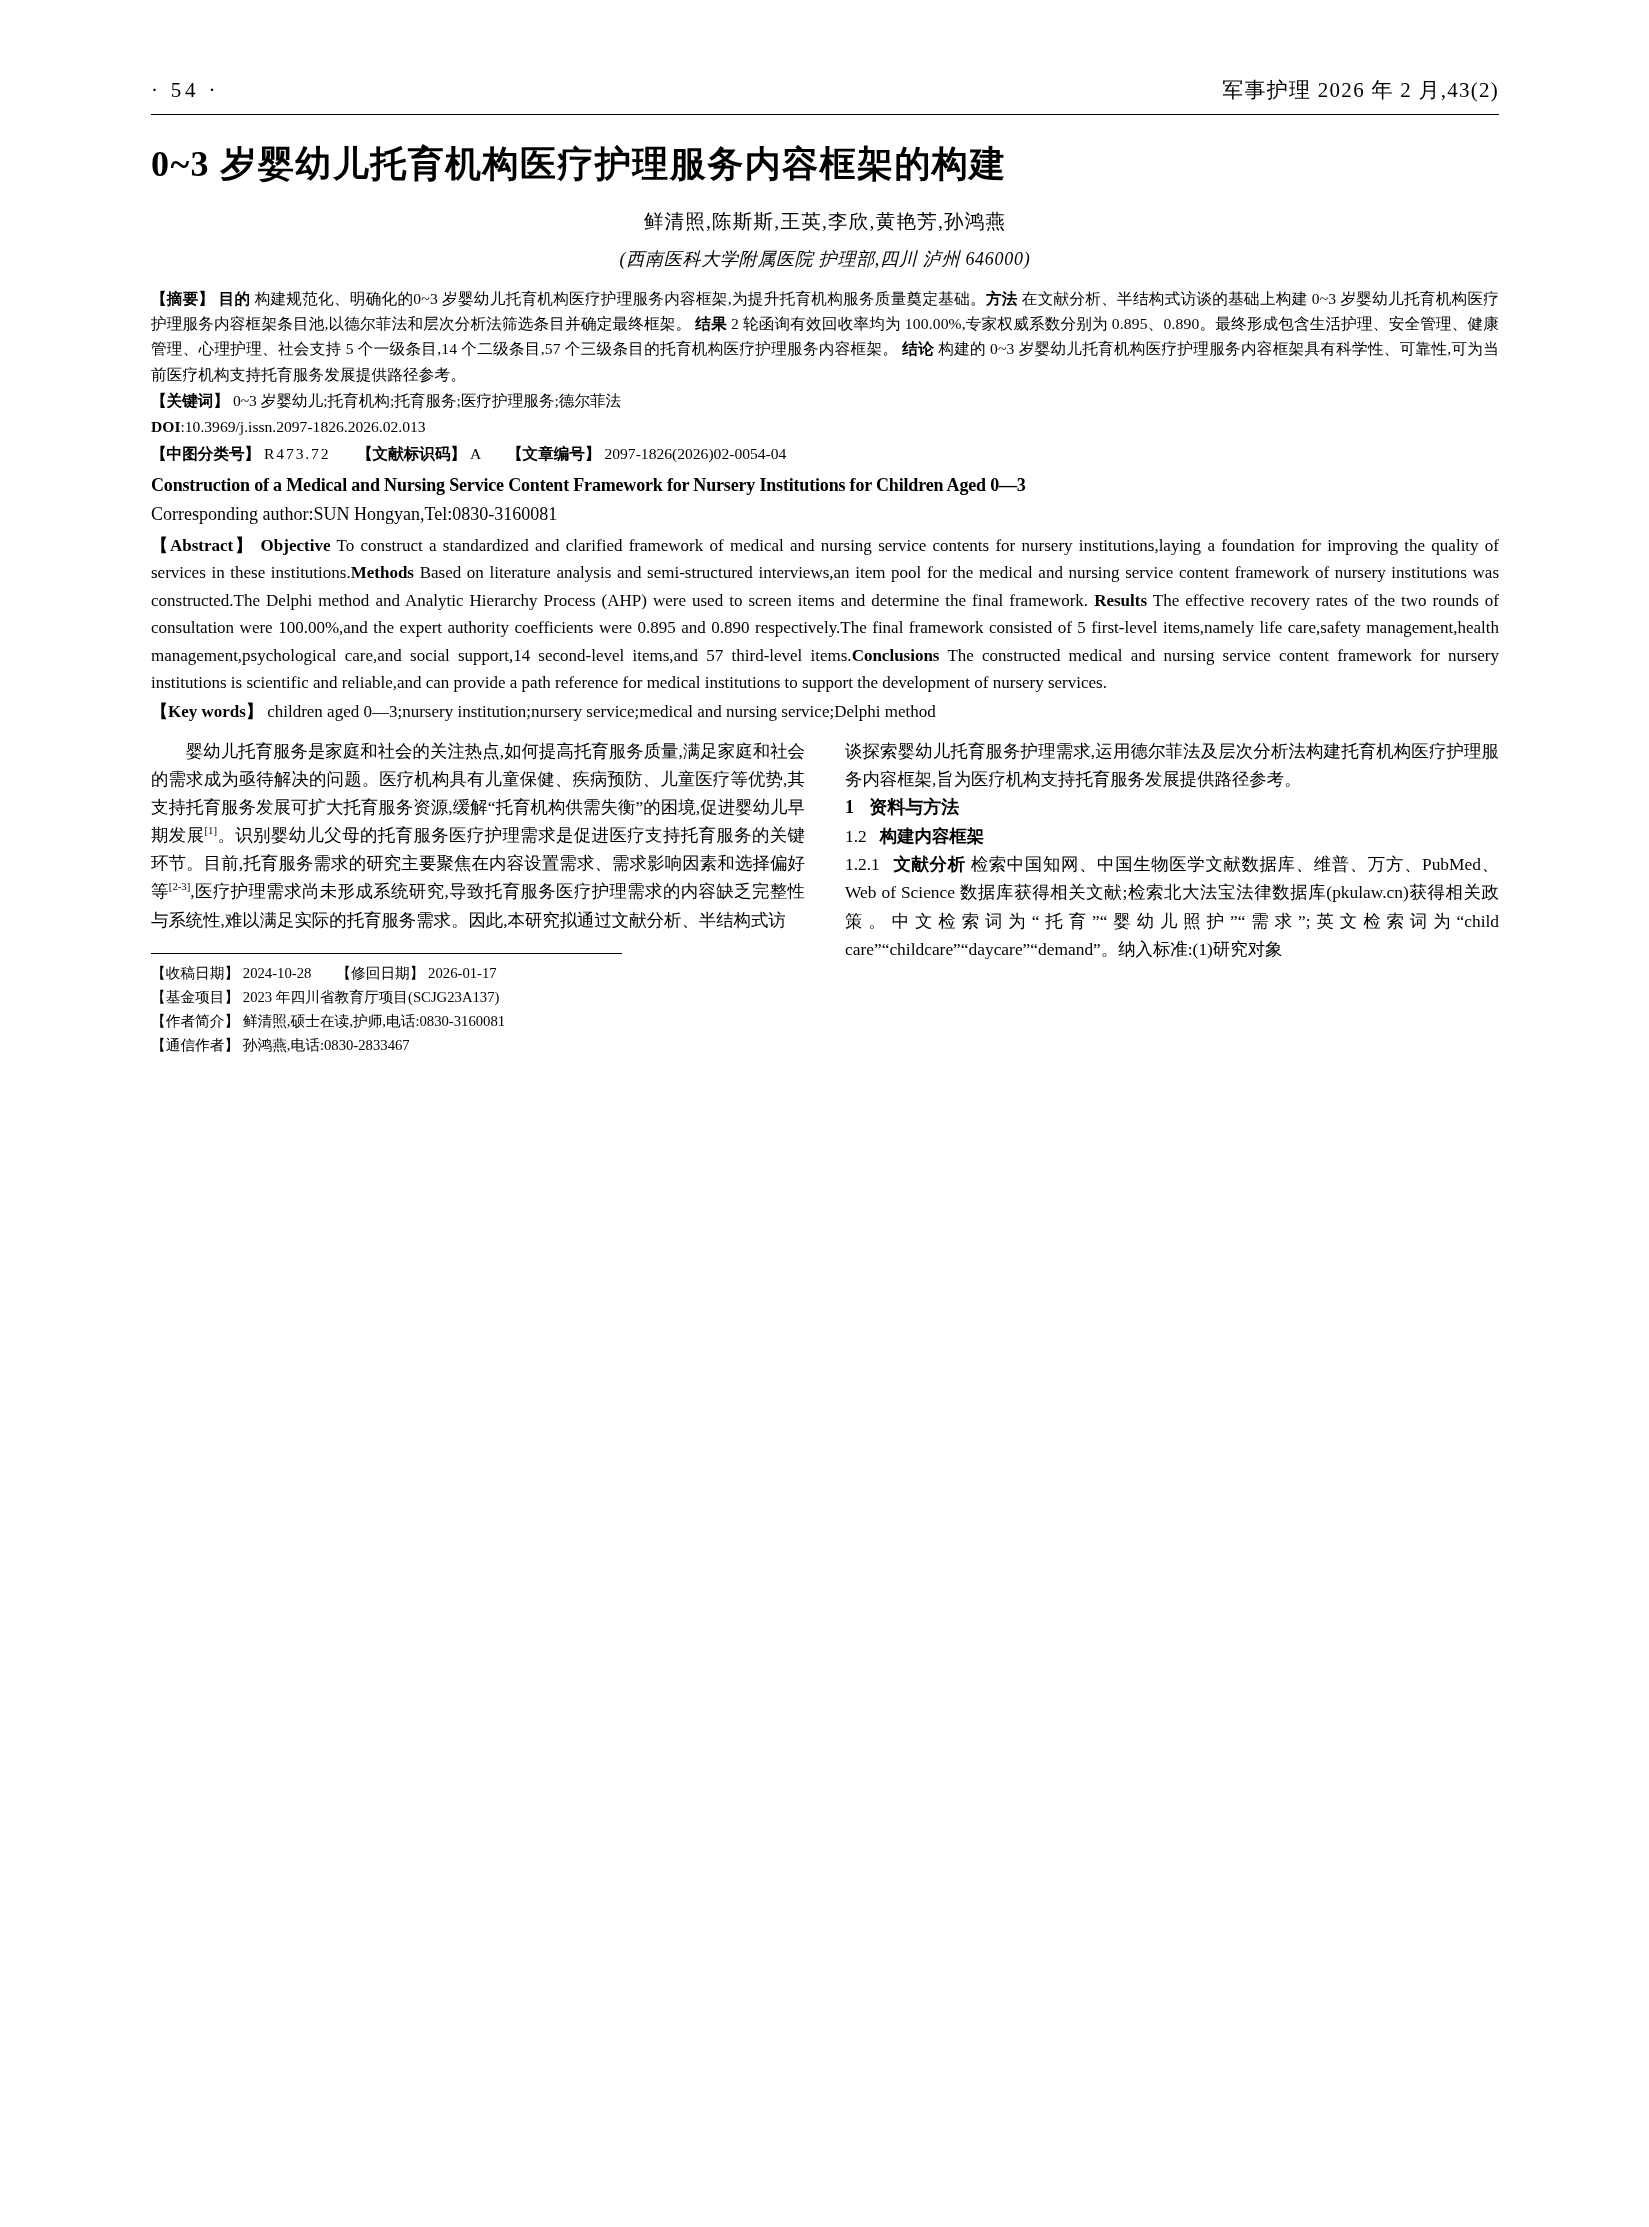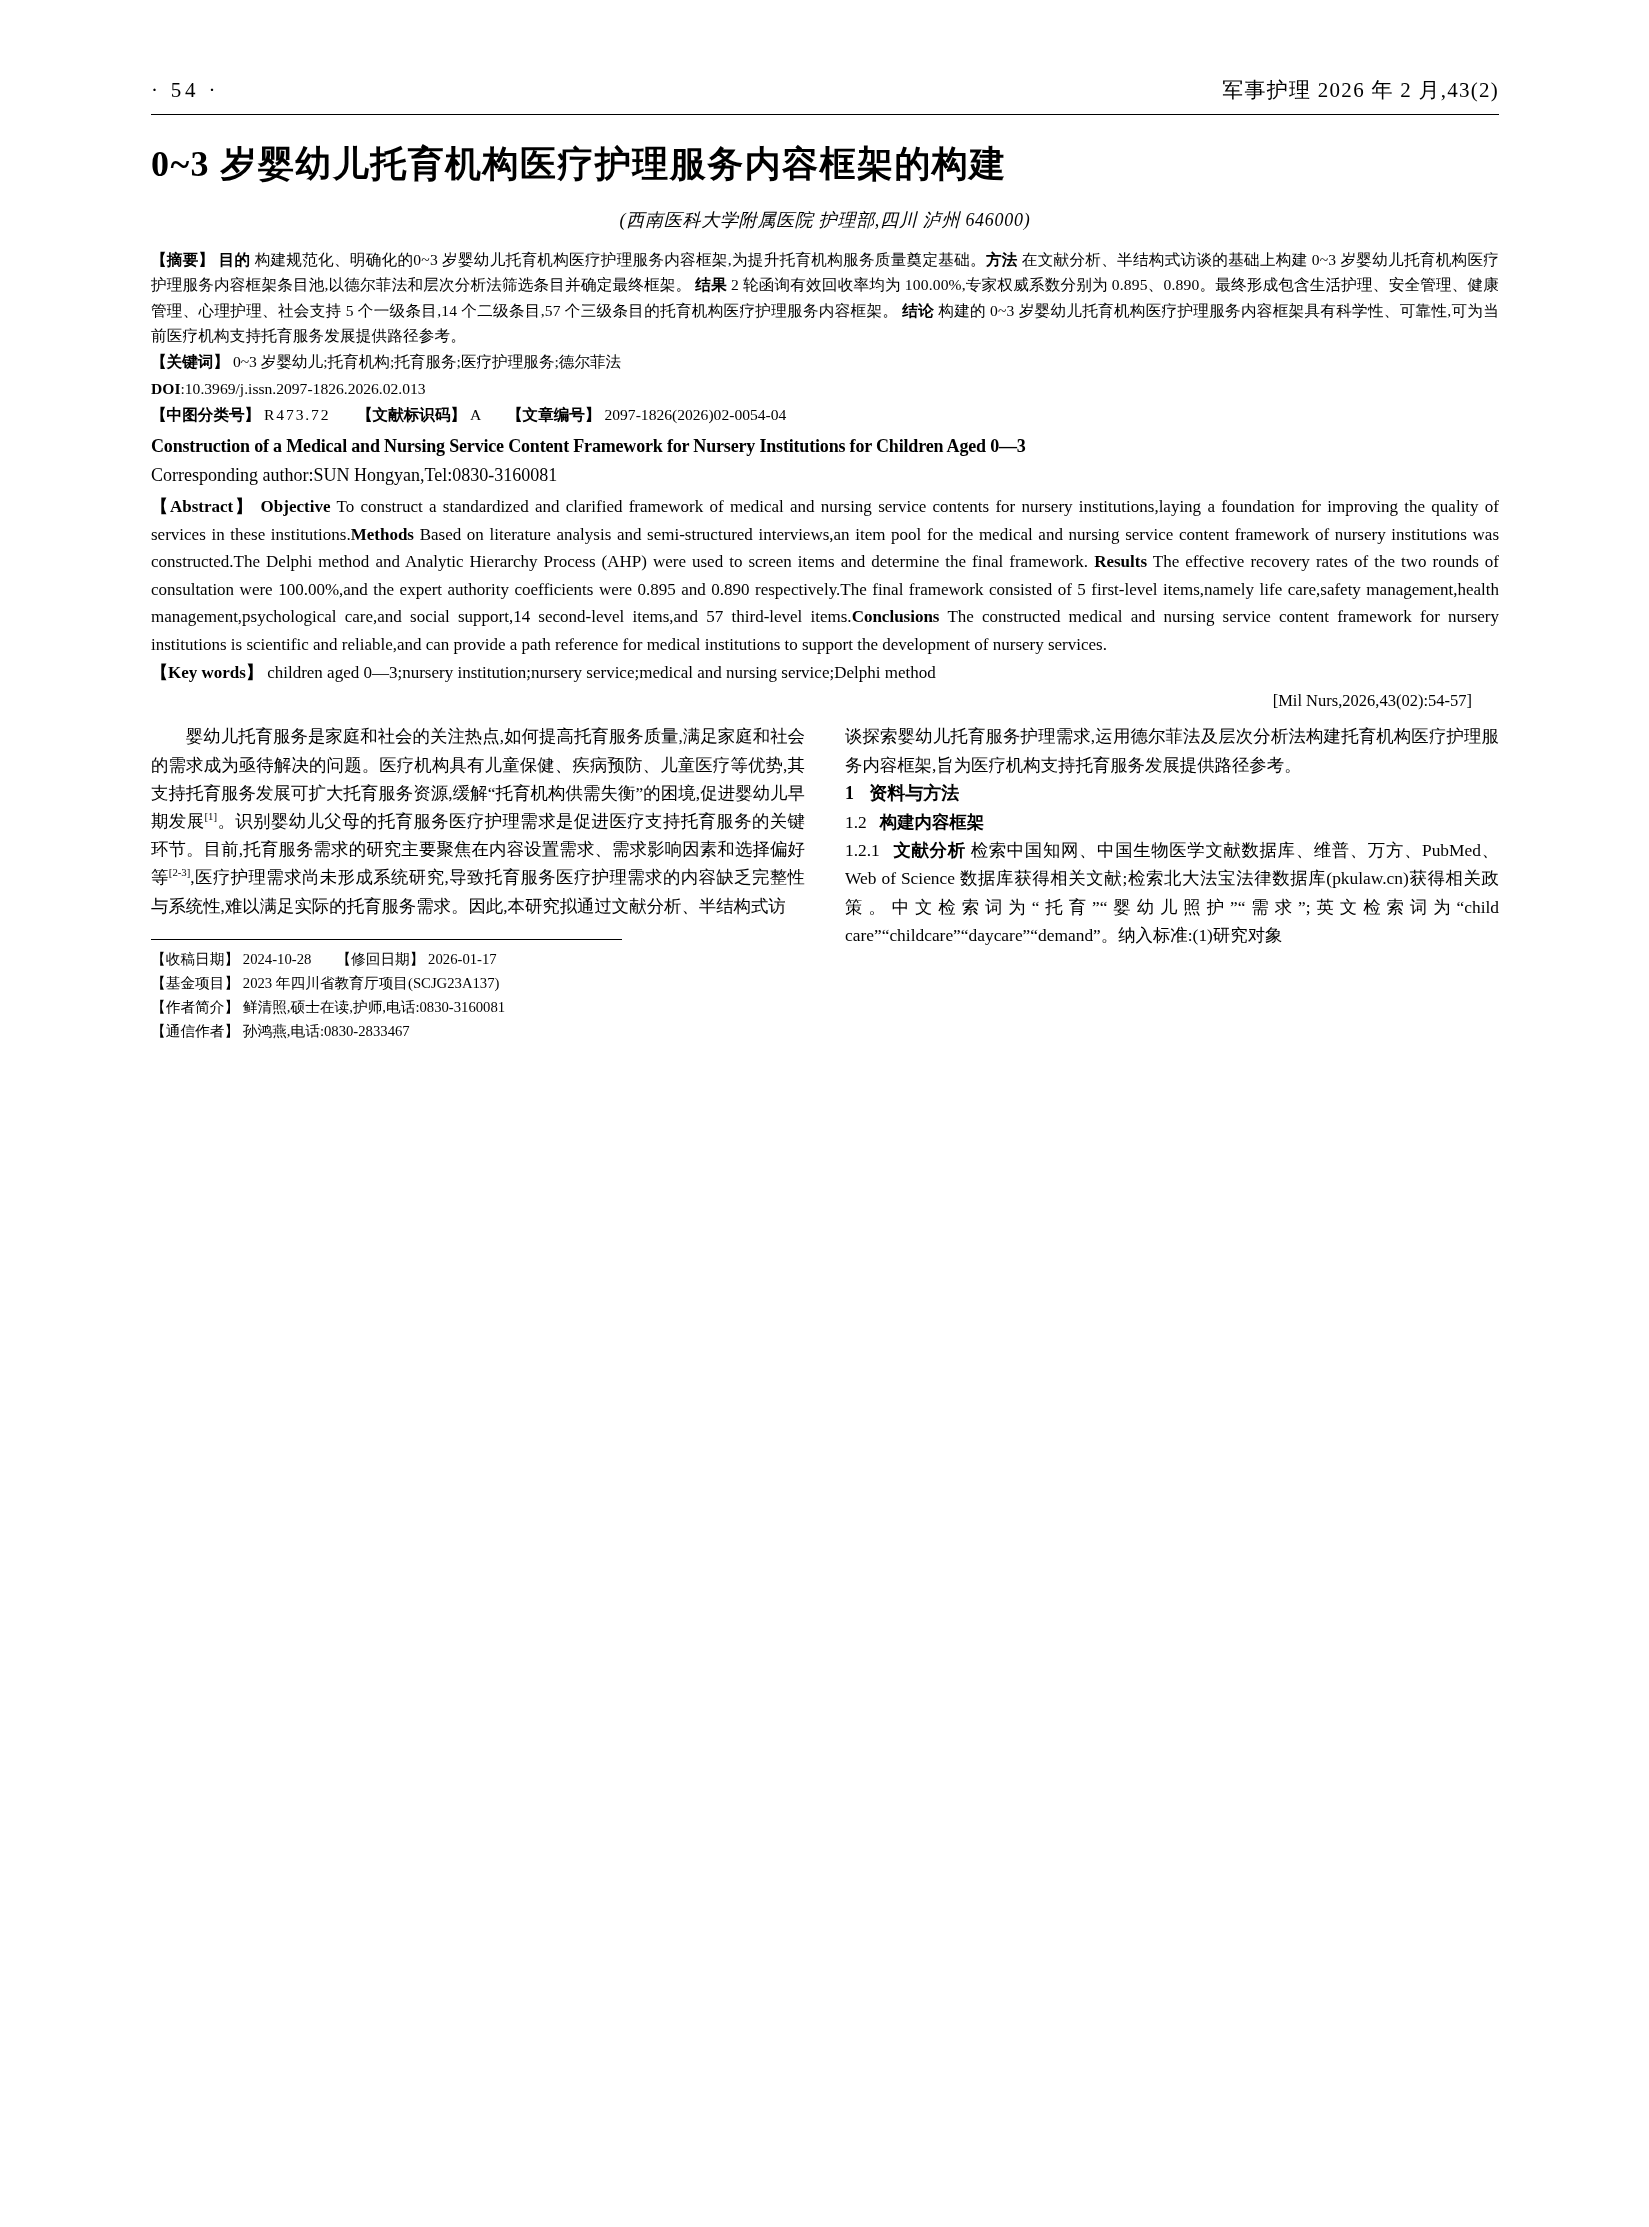--- a/index.html
+++ b/index.html
@@ -168,20 +168,21 @@
 
 <div class="page">
 
   <div class="runhead">
     <div class="left">· 54 ·</div>
     <div class="right">军事护理  2026 年 2 月,43(2)</div>
   </div>
   <div class="rule"></div>
 
   <div class="title-cn">0~3 岁婴幼儿托育机构医疗护理服务内容框架的构建</div>
+  <div class="authors-cn">鲜清照,陈斯斯,王英,李欣,黄艳芳,孙鸿燕</div>
   <div class="affil-cn">(西南医科大学附属医院 护理部,四川 泸州 646000)</div>
 
   <div class="abs-cn">
     <p>
       <span class="lbl">【摘要】</span>
       <span class="bold">目的</span>
       <span>构建规范化、明确化的0~3 岁婴幼儿托育机构医疗护理服务内容框架,为提升托育机构服务质量奠定基础。</span><span class="bold">方法</span>
       <span>在文献分析、半结构式访谈的基础上构建 0~3 岁婴幼儿托育机构医疗护理服务内容框架条目池,以德尔菲法和层次分析法筛选条目并确定最终框架。</span>
       <span class="bold">结果</span>
       <span>2 轮函询有效回收率均为 100.00%,专家权威系数分别为 0.895、0.890。最终形成包含生活护理、安全管理、健康管理、心理护理、社会支持 5 个一级条目,14 个二级条目,57 个三级条目的托育机构医疗护理服务内容框架。</span>
@@ -223,21 +224,20 @@
       <span>The effective recovery rates of the two rounds of consultation were 100.00%,and the expert authority coefficients were 0.895 and 0.890 respectively.The final framework consisted of 5 first-level items,namely life care,safety management,health management,psychological care,and social support,14 second-level items,and 57 third-level items.</span><span class="bold">Conclusions</span>
       <span>The constructed medical and nursing service content framework for nursery institutions is scientific and reliable,and can provide a path reference for medical institutions to support the development of nursery services.</span>
     </p>
   </div>
 
   <div class="keywords-en">
     <span class="bold">【Key words】</span>
     <span>children aged 0—3;nursery institution;nursery service;medical and nursing service;Delphi method</span>
   </div>
 
-  <div class="cite-en">[Mil Nurs,2026,43(02):54-57]</div>
 
   <div class="cols">
 
     <div class="col">
       <p class="indent">婴幼儿托育服务是家庭和社会的关注热点,如何提高托育服务质量,满足家庭和社会的需求成为亟待解决的问题。医疗机构具有儿童保健、疾病预防、儿童医疗等优势,其支持托育服务发展可扩大托育服务资源,缓解“托育机构供需失衡”的困境,促进婴幼儿早期发展<sup>[1]</sup>。识别婴幼儿父母的托育服务医疗护理需求是促进医疗支持托育服务的关键环节。目前,托育服务需求的研究主要聚焦在内容设置需求、需求影响因素和选择偏好等<sup>[2-3]</sup>,医疗护理需求尚未形成系统研究,导致托育服务医疗护理需求的内容缺乏完整性与系统性,难以满足实际的托育服务需求。因此,本研究拟通过文献分析、半结构式访</p>
 
       <div class="footnote-wrap">
         <div class="fn-rule"></div>
         <div class="footnote">
           <div class="fn-row">

